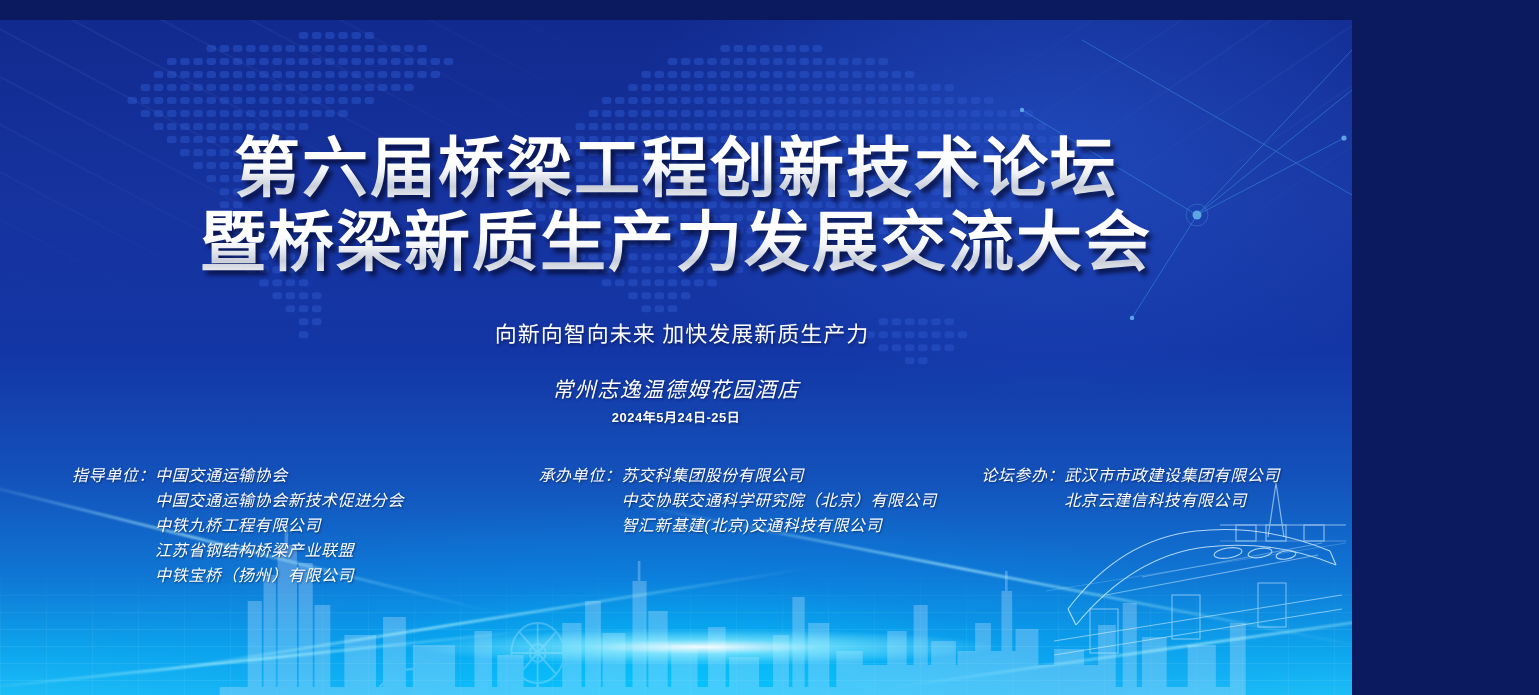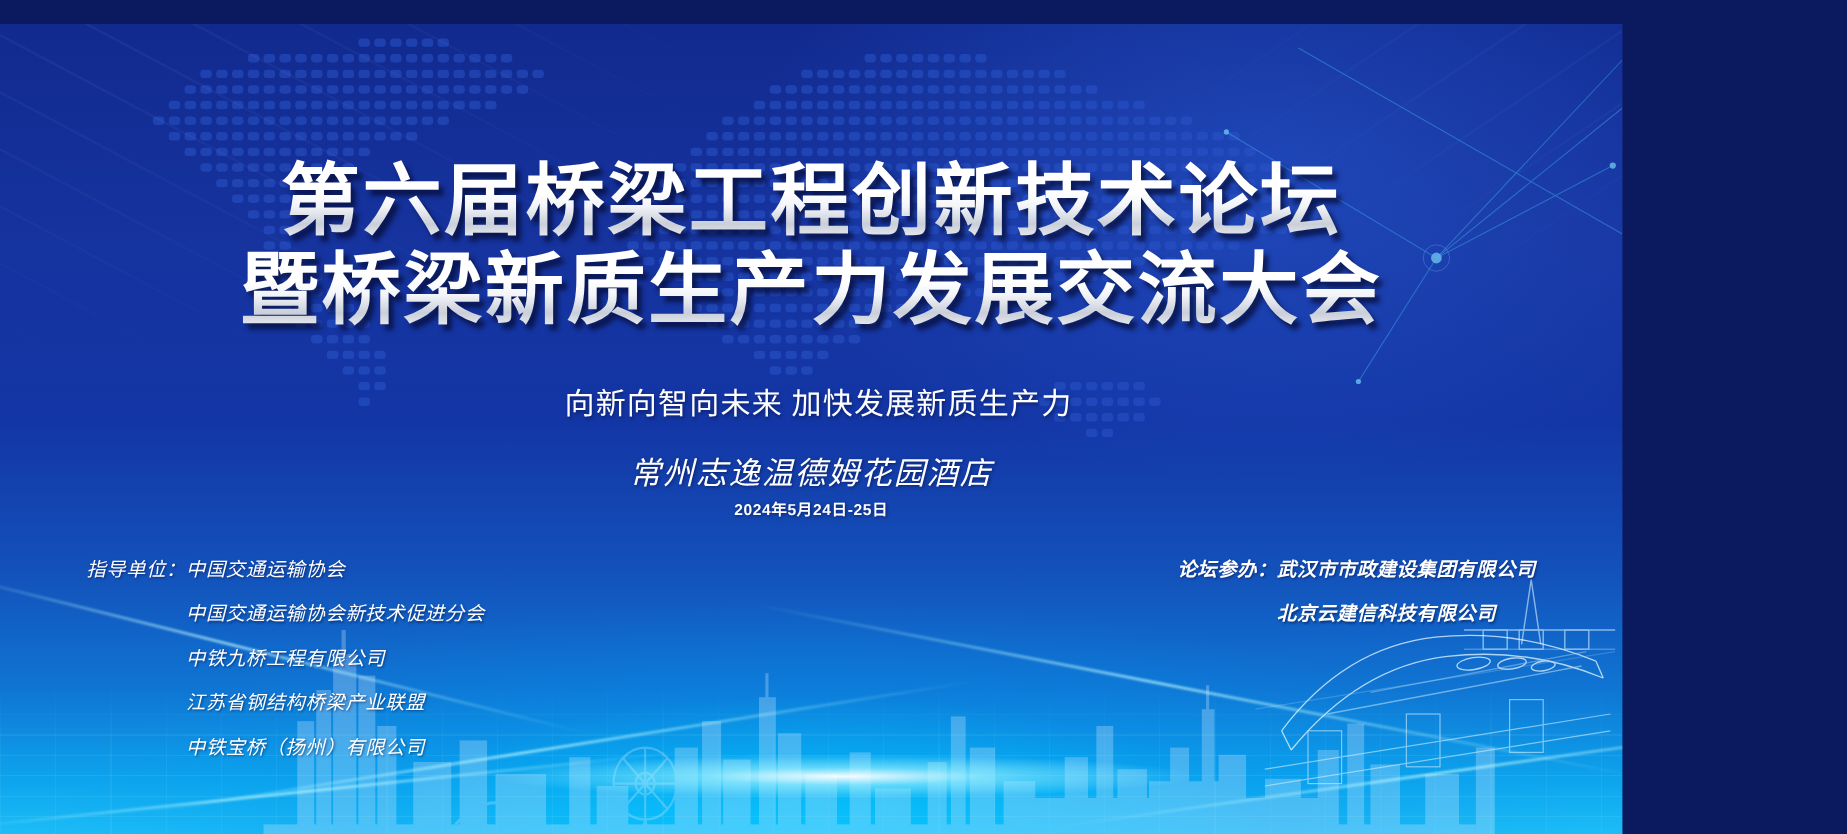--- a/index.html
+++ b/index.html
@@ -97,32 +97,32 @@
     color:transparent;
     -webkit-text-fill-color:transparent;
     filter:drop-shadow(4px 5px 2px rgba(4,10,48,.72));
     white-space:nowrap;
   }
 
   .subtitle{
     position:absolute; left:12px; right:0; top:296px;
     text-align:center;
     color:#ffffff;
-    font-size:25px;
+    font-size:22px;
     letter-spacing:1px;
     text-shadow:1px 2px 3px rgba(5,12,55,.55);
   }
 
   .venue{
     position:absolute; left:0; right:0; top:353px;
     text-align:center;
     color:#ffffff;
   }
   .venue-name{
-    font-size:26px;
+    font-size:21px;
     letter-spacing:1.5px;
     font-style:italic;
     text-shadow:1px 1px 3px rgba(5,12,55,.6);
   }
   .venue-date{
     font-family:"Liberation Sans","DejaVu Sans",sans-serif;
     font-size:13px;
     font-weight:bold;
     letter-spacing:.5px;
     margin-top:4px;
@@ -130,23 +130,23 @@
   }
 
   
   .orgs{
     position:absolute; left:0; right:0; top:443px;
     display:flex;
     justify-content:space-between;
     padding:0 72px;
     color:#ffffff;
   }
-  .org-col{ display:flex; flex-direction:column;gap:12px; }
+  .org-col{ display:flex; flex-direction:column; }
   .org-col.center{ margin-left:90px; }
-  .org-col.right{ text-align:left;font-weight:bold; }
+  .org-col.right{ text-align:left; }
 
   .org-row{
     display:flex;
     font-size:16px;
     line-height:25px;
     letter-spacing:.6px;
     font-style:italic;
     text-shadow:1px 1px 2px rgba(5,14,60,.55);
     white-space:nowrap;
   }
@@ -1103,20 +1103,34 @@
           </div>
           <div class="org-row">
             <span class="org-label blank">支持单位：</span>
             <span class="org-value">江苏省钢结构桥梁产业联盟</span>
           </div>
           <div class="org-row">
             <span class="org-label blank">论坛协办：</span>
             <span class="org-value">中铁宝桥（扬州）有限公司</span>
           </div>
         </div>
+      <div class="org-col center" id="org-center">
+          <div class="org-row">
+            <span class="org-label">承办单位：</span>
+            <span class="org-value">苏交科集团股份有限公司</span>
+          </div>
+          <div class="org-row">
+            <span class="org-label blank">承办单位：</span>
+            <span class="org-value">中交协联交通科学研究院（北京）有限公司</span>
+          </div>
+          <div class="org-row">
+            <span class="org-label blank">承办单位：</span>
+            <span class="org-value">智汇新基建(北京)交通科技有限公司</span>
+          </div>
+        </div>
       <div class="org-col right" id="org-right">
           <div class="org-row">
             <span class="org-label">论坛参办：</span>
             <span class="org-value">武汉市市政建设集团有限公司</span>
           </div>
           <div class="org-row">
             <span class="org-label blank">论坛参办：</span>
             <span class="org-value">北京云建信科技有限公司</span>
           </div>
         </div>

